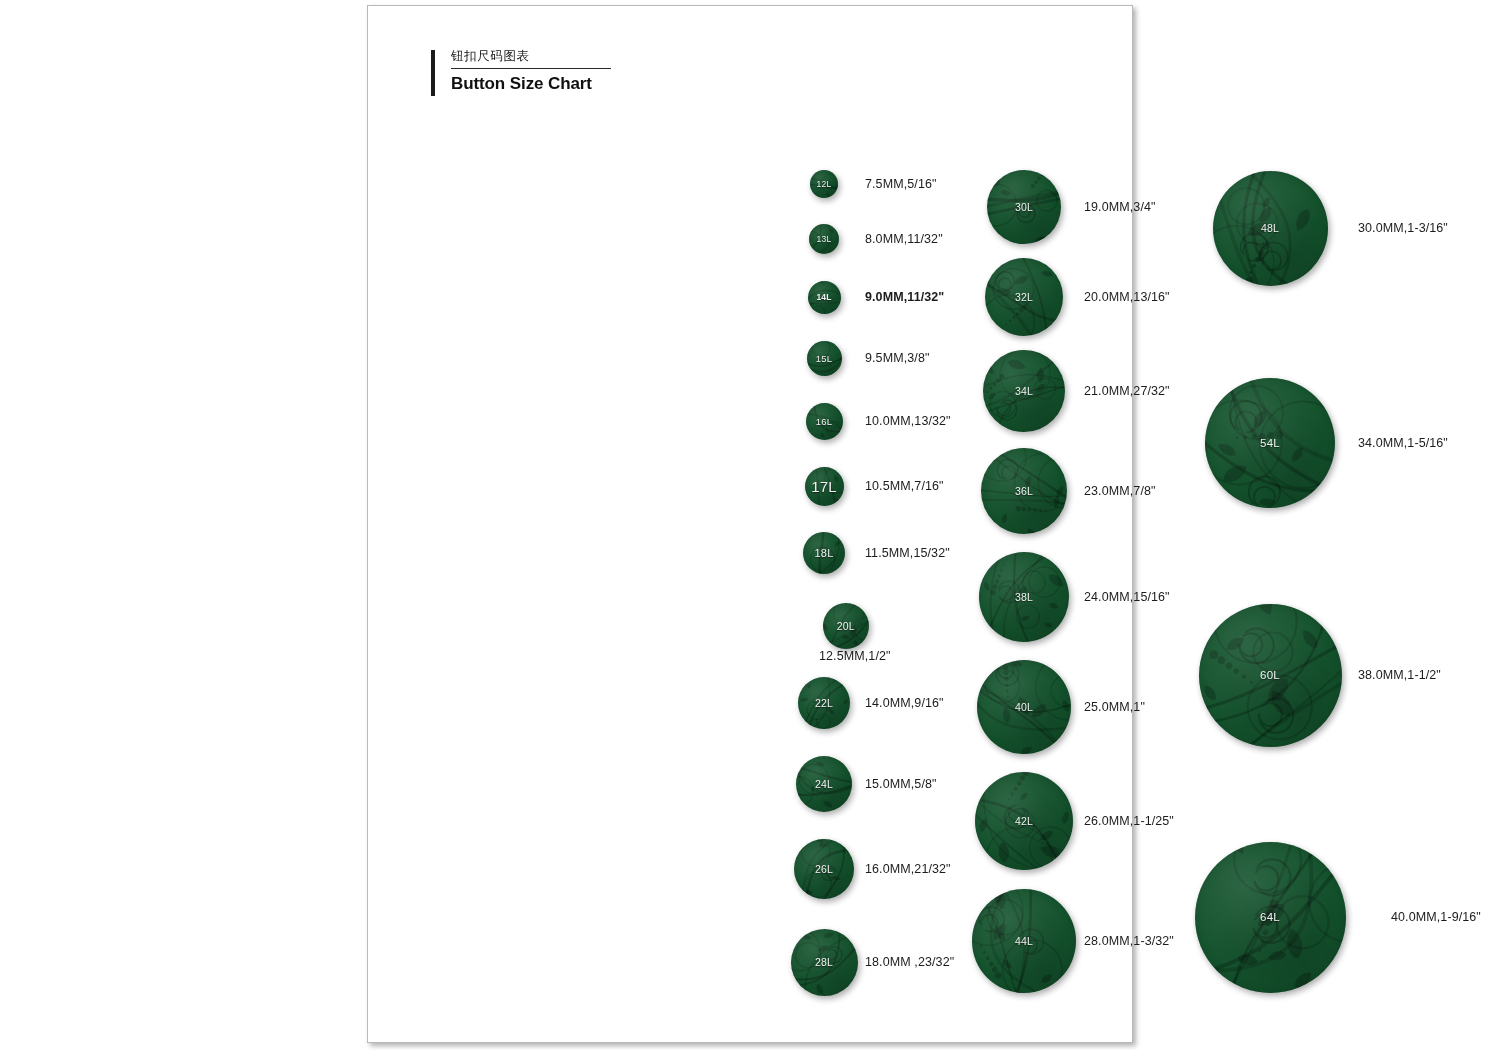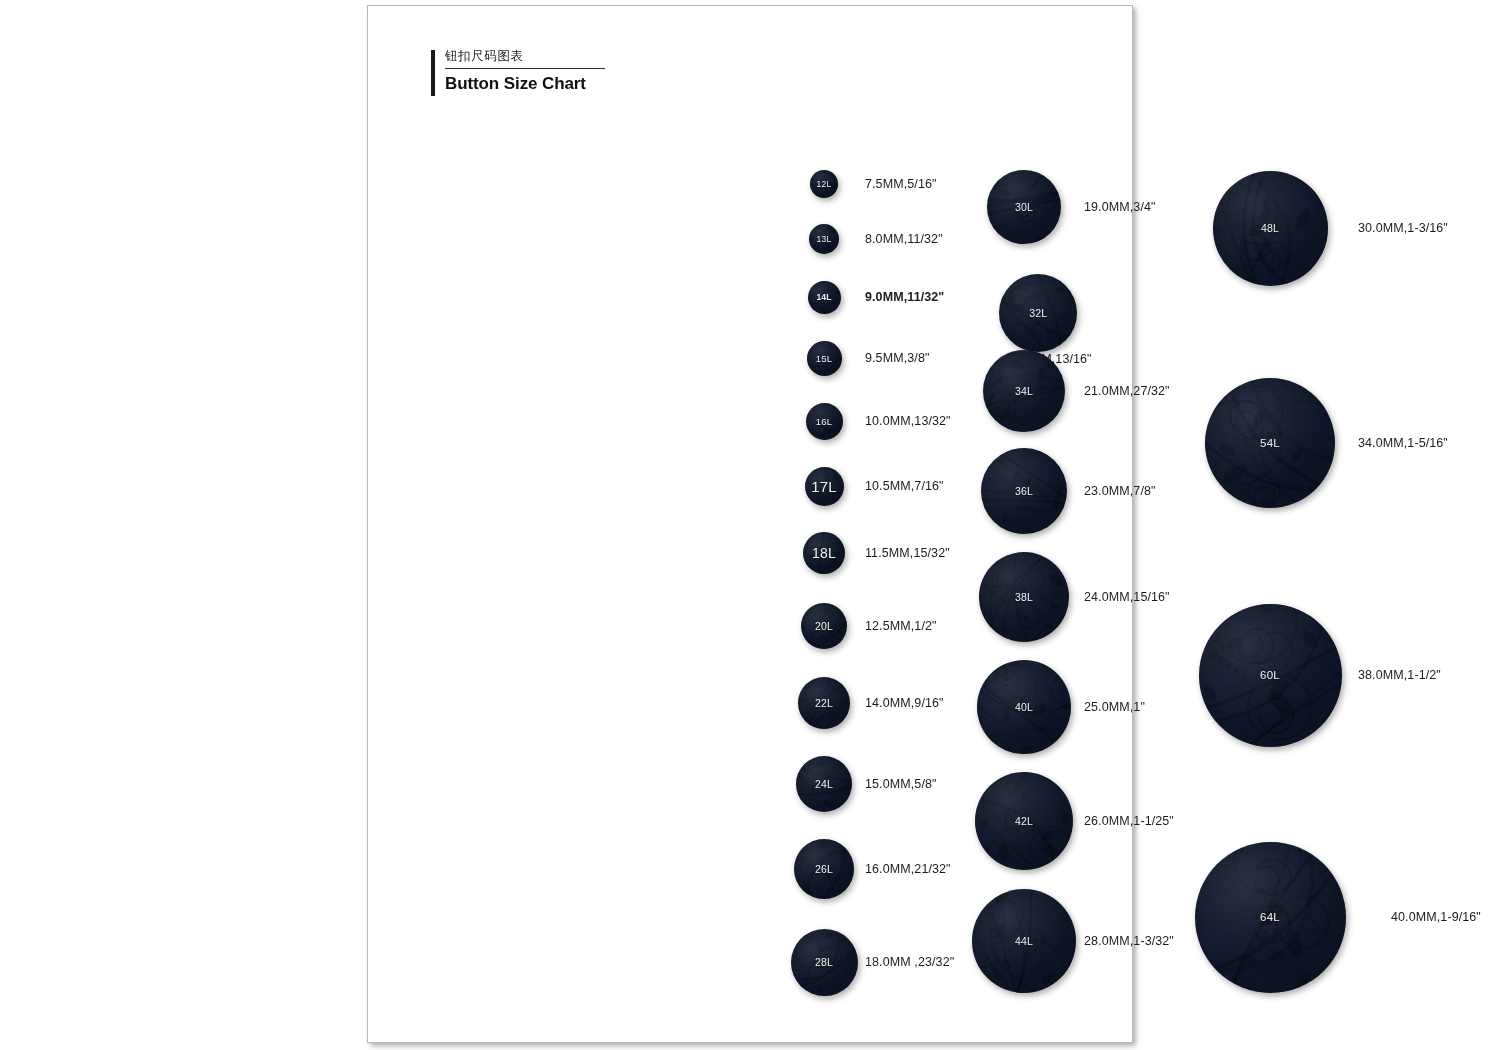--- a/index.html
+++ b/index.html
@@ -28,20 +28,21 @@
     box-shadow: 3px 3px 5px rgba(0,0,0,0.30);
     box-sizing: border-box;
   }
 
   
   #title-block {
     position: absolute;
     left: 63px;
     top: 42px;
     width: 230px;
+    padding-left: 6px;
   }
   #title-bar {
     position: absolute;
     left: 0;
     top: 2px;
     width: 4px;
     height: 46px;
     background: #1a1a1a;
   }
   #title-inner {
@@ -81,21 +82,21 @@
   .size-row {
     position: absolute;
     display: flex;
     align-items: center;
   }
 
   
   .button-disc {
     position: relative;
     border-radius: 50%;
-    background: #0f172a;
+    background: #14532d;
     flex: 0 0 auto;
     overflow: hidden;
     box-shadow:
       2px 3px 6px rgba(0,0,0,0.33),
       inset 0 0 10px rgba(0,0,0,0.14);
   }
   .button-disc .disc-art {
     position: absolute;
     left: 0;
     top: 0;
@@ -299,25 +300,25 @@
               <g transform="rotate(112.5 50 50)">
                 <path d="M -14 84.9 C 22 52.2, 62 67.8, 116 29.1" fill="none" stroke="rgba(0,0,0,0.22)" stroke-width="6.24" stroke-linecap="round"></path>
                 <path d="M -14 46.0 C 22 13.5, 62 4.5, 116 57.5" fill="none" stroke="rgba(0,0,0,0.15)" stroke-width="3.71" stroke-linecap="round"></path>
                 <circle cx="65.6" cy="46.9" r="28.9" fill="none" stroke="rgba(0,0,0,0.15)" stroke-width="3.02"></circle>
                 <path d="M 0 0 C 4 -4.5, 11 -4.5, 14 0 C 11 4.5, 4 4.5, 0 0 Z" fill="rgba(0,0,0,0.22)" transform="translate(82.0,88.2) rotate(7) scale(1.29)"></path>
                 <path d="M 0 0 C 4 -4.5, 11 -4.5, 14 0 C 11 4.5, 4 4.5, 0 0 Z" fill="rgba(0,0,0,0.22)" transform="translate(26.4,32.2) rotate(200) scale(1.23)"></path>
               </g>
             </g>
           </svg>
           <div class="disc-sheen"></div>
-          <div class="disc-label" style="font-size: 14px;">18L</div>
+          <div class="disc-label" style="font-size: 11px;">18L</div>
         </div>
         <div class="size-text" style="margin-left: 20px;">11.5MM,15/32"</div>
       </div>
-      <div class="size-row" style="left: 375px; top: 447px;">
+      <div class="size-row" style="left: 375px; top: 447px; flex-direction: column;">
         <div class="button-disc" style="width: 46px; height: 46px;">
           <svg class="disc-art" viewBox="0 0 100 100" preserveAspectRatio="xMidYMid slice" aria-hidden="true">
             <defs>
               <clipPath id="clip-20L">
                 <circle cx="50" cy="50" r="50"></circle>
               </clipPath>
             </defs>
             <g clip-path="url(#clip-20L)">
               <g transform="rotate(144.4 50 50)">
                 <path d="M -14 74.6 C 22 80.2, 62 63.2, 116 25.4" fill="none" stroke="rgba(0,0,0,0.22)" stroke-width="2.79" stroke-linecap="round"></path>
@@ -476,21 +477,21 @@
                 <circle cx="71.3" cy="-2.0" r="1.42" fill="rgba(0,0,0,0.22)"></circle>
                 <circle cx="74.7" cy="-7.6" r="1.00" fill="rgba(0,0,0,0.22)"></circle>
               </g>
             </g>
           </svg>
           <div class="disc-sheen"></div>
           <div class="disc-label">30L</div>
         </div>
         <div class="size-text" style="margin-left: 23px;">19.0MM,3/4"</div>
       </div>
-      <div class="size-row" style="left: 377px; top: 118px; flex-direction: column;">
+      <div class="size-row" style="left: 377px; top: 102px;">
         <div class="button-disc" style="width: 78px; height: 78px;">
           <svg class="disc-art" viewBox="0 0 100 100" preserveAspectRatio="xMidYMid slice" aria-hidden="true">
             <defs>
               <clipPath id="clip-32L">
                 <circle cx="50" cy="50" r="50"></circle>
               </clipPath>
             </defs>
             <g clip-path="url(#clip-32L)">
               <g transform="rotate(230.5 50 50)">
                 <path d="M -14 79.3 C 22 28.4, 62 47.9, 116 9.6" fill="none" stroke="rgba(0,0,0,0.22)" stroke-width="2.86" stroke-linecap="round"></path>

